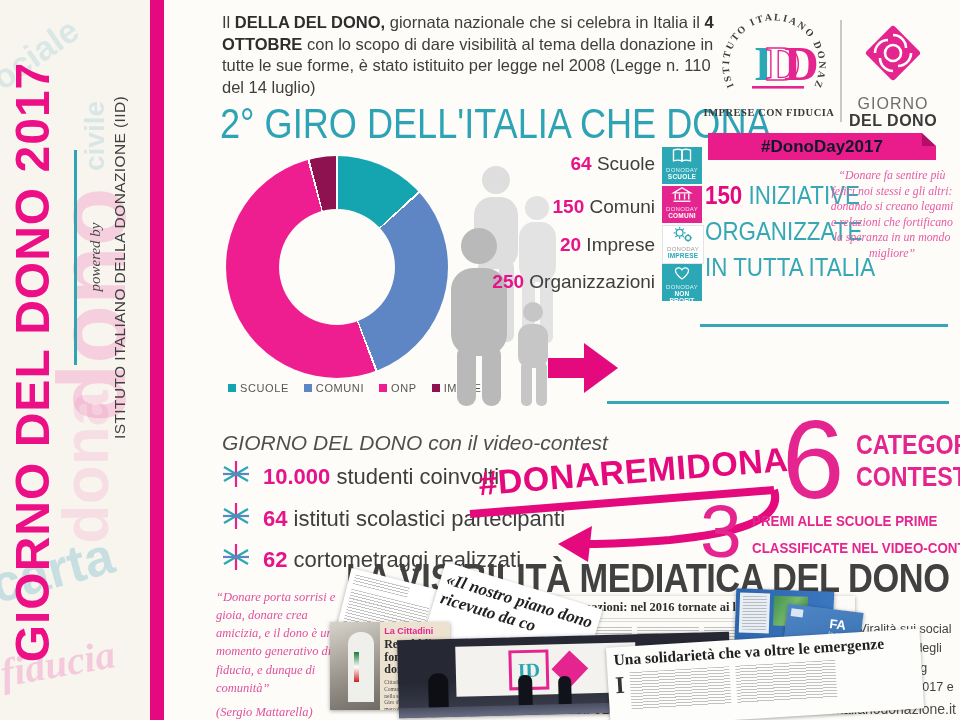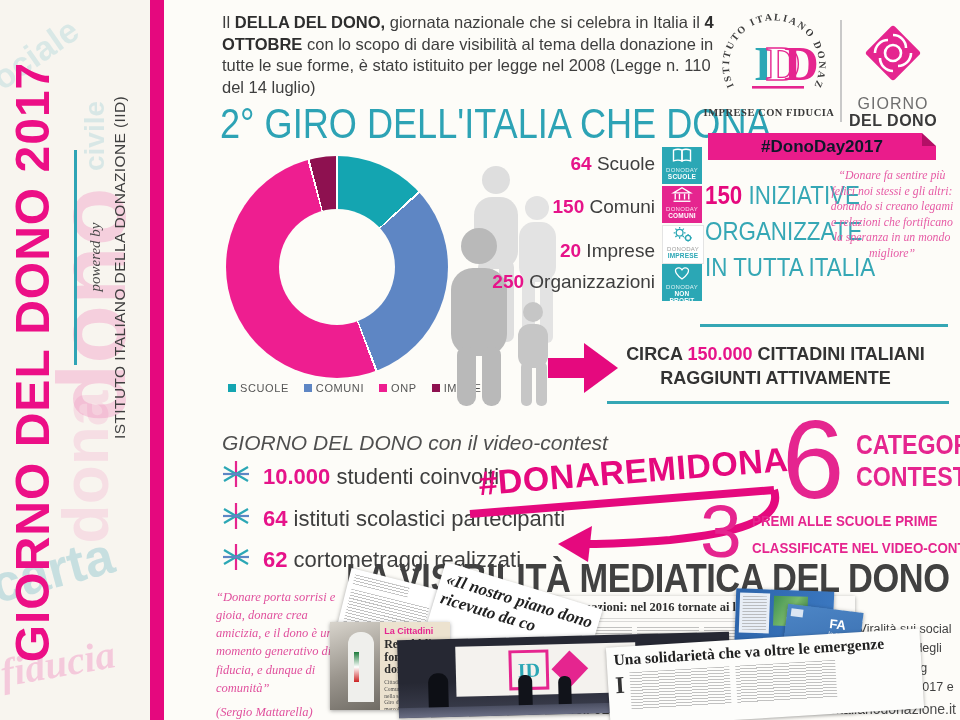--- a/index.html
+++ b/index.html
@@ -187,21 +187,21 @@
     <g fill="#c6c6c6">
       <circle cx="93" cy="162" r="10"></circle>
         <rect x="78" y="174" width="30" height="44" rx="12"></rect>
       <rect x="81" y="212" width="11" height="44" rx="5"></rect>
         <rect x="96" y="212" width="11" height="44" rx="5"></rect>
     </g>
   </svg>
 
   <div class="stat abs" style="top:153px;"><b>64</b><span> Scuole</span></div>
   <div class="stat abs" style="top:196px;"><b>150</b><span> Comuni</span></div>
-  <div class="stat abs" style="top:240px;text-align:right;"><b>20</b><span> Imprese</span></div>
+  <div class="stat abs" style="top:234px;text-align:right;"><b>20</b><span> Imprese</span></div>
   <div class="stat abs" style="top:270px;line-height:23px;"><b>250</b><span> Organizzazioni</span><br></div>
 
   <div class="badge teal abs" style="top:147px;">
     <svg width="26" height="17" viewBox="0 0 30 22">
         <g stroke="#fff" fill="none" stroke-width="1.8">
           <path d="M4 4 Q10 2 15 4 L15 18 Q10 16 4 18 Z"></path>
           <path d="M26 4 Q20 2 15 4 L15 18 Q20 16 26 18 Z"></path>
         </g>
       </svg>
     <div class="bline1">DONODAY</div>
@@ -244,21 +244,20 @@
 
   <div id="pope" class="abs">
     <div>“Donare fa sentire più felici noi stessi e gli altri: donando si creano legami e relazioni che fortificano la speranza in un mondo migliore”</div>
   </div>
   <div class="tealline abs" style="left:700px;top:324px;width:248px;"></div>
 
   <svg class="abs" style="left:548px;top:340px;" width="70" height="56" viewBox="0 0 70 56">
     <rect x="0" y="18" width="36" height="20" fill="#e5097e"></rect>
     <polygon points="36,3 70,28 36,53" fill="#e5097e"></polygon>
   </svg>
-  <div id="reach" class="abs"><span>CIRCA </span><b>150.000</b><span> CITTADINI ITALIANI</span><br><span>RAGGIUNTI ATTIVAMENTE</span></div>
   <div class="tealline abs" style="left:607px;top:401px;width:342px;"></div>
 
   <div id="lead2" class="abs" style="top:431px;"><i>GIORNO DEL DONO con il video-contest</i></div>
 
   <svg class="bstar abs" style="top:460px;" width="28" height="28" viewBox="0 0 28 28">
       <g stroke-width="2.2">
         <line x1="14" y1="1" x2="14" y2="27" stroke="#e5258f"></line>
         <line x1="2" y1="7" x2="26" y2="21" stroke="#2ba7b5"></line>
         <line x1="2" y1="21" x2="26" y2="7" stroke="#2ba7b5"></line>
         <line x1="1" y1="14" x2="27" y2="14" stroke="#5e86c4"></line>

